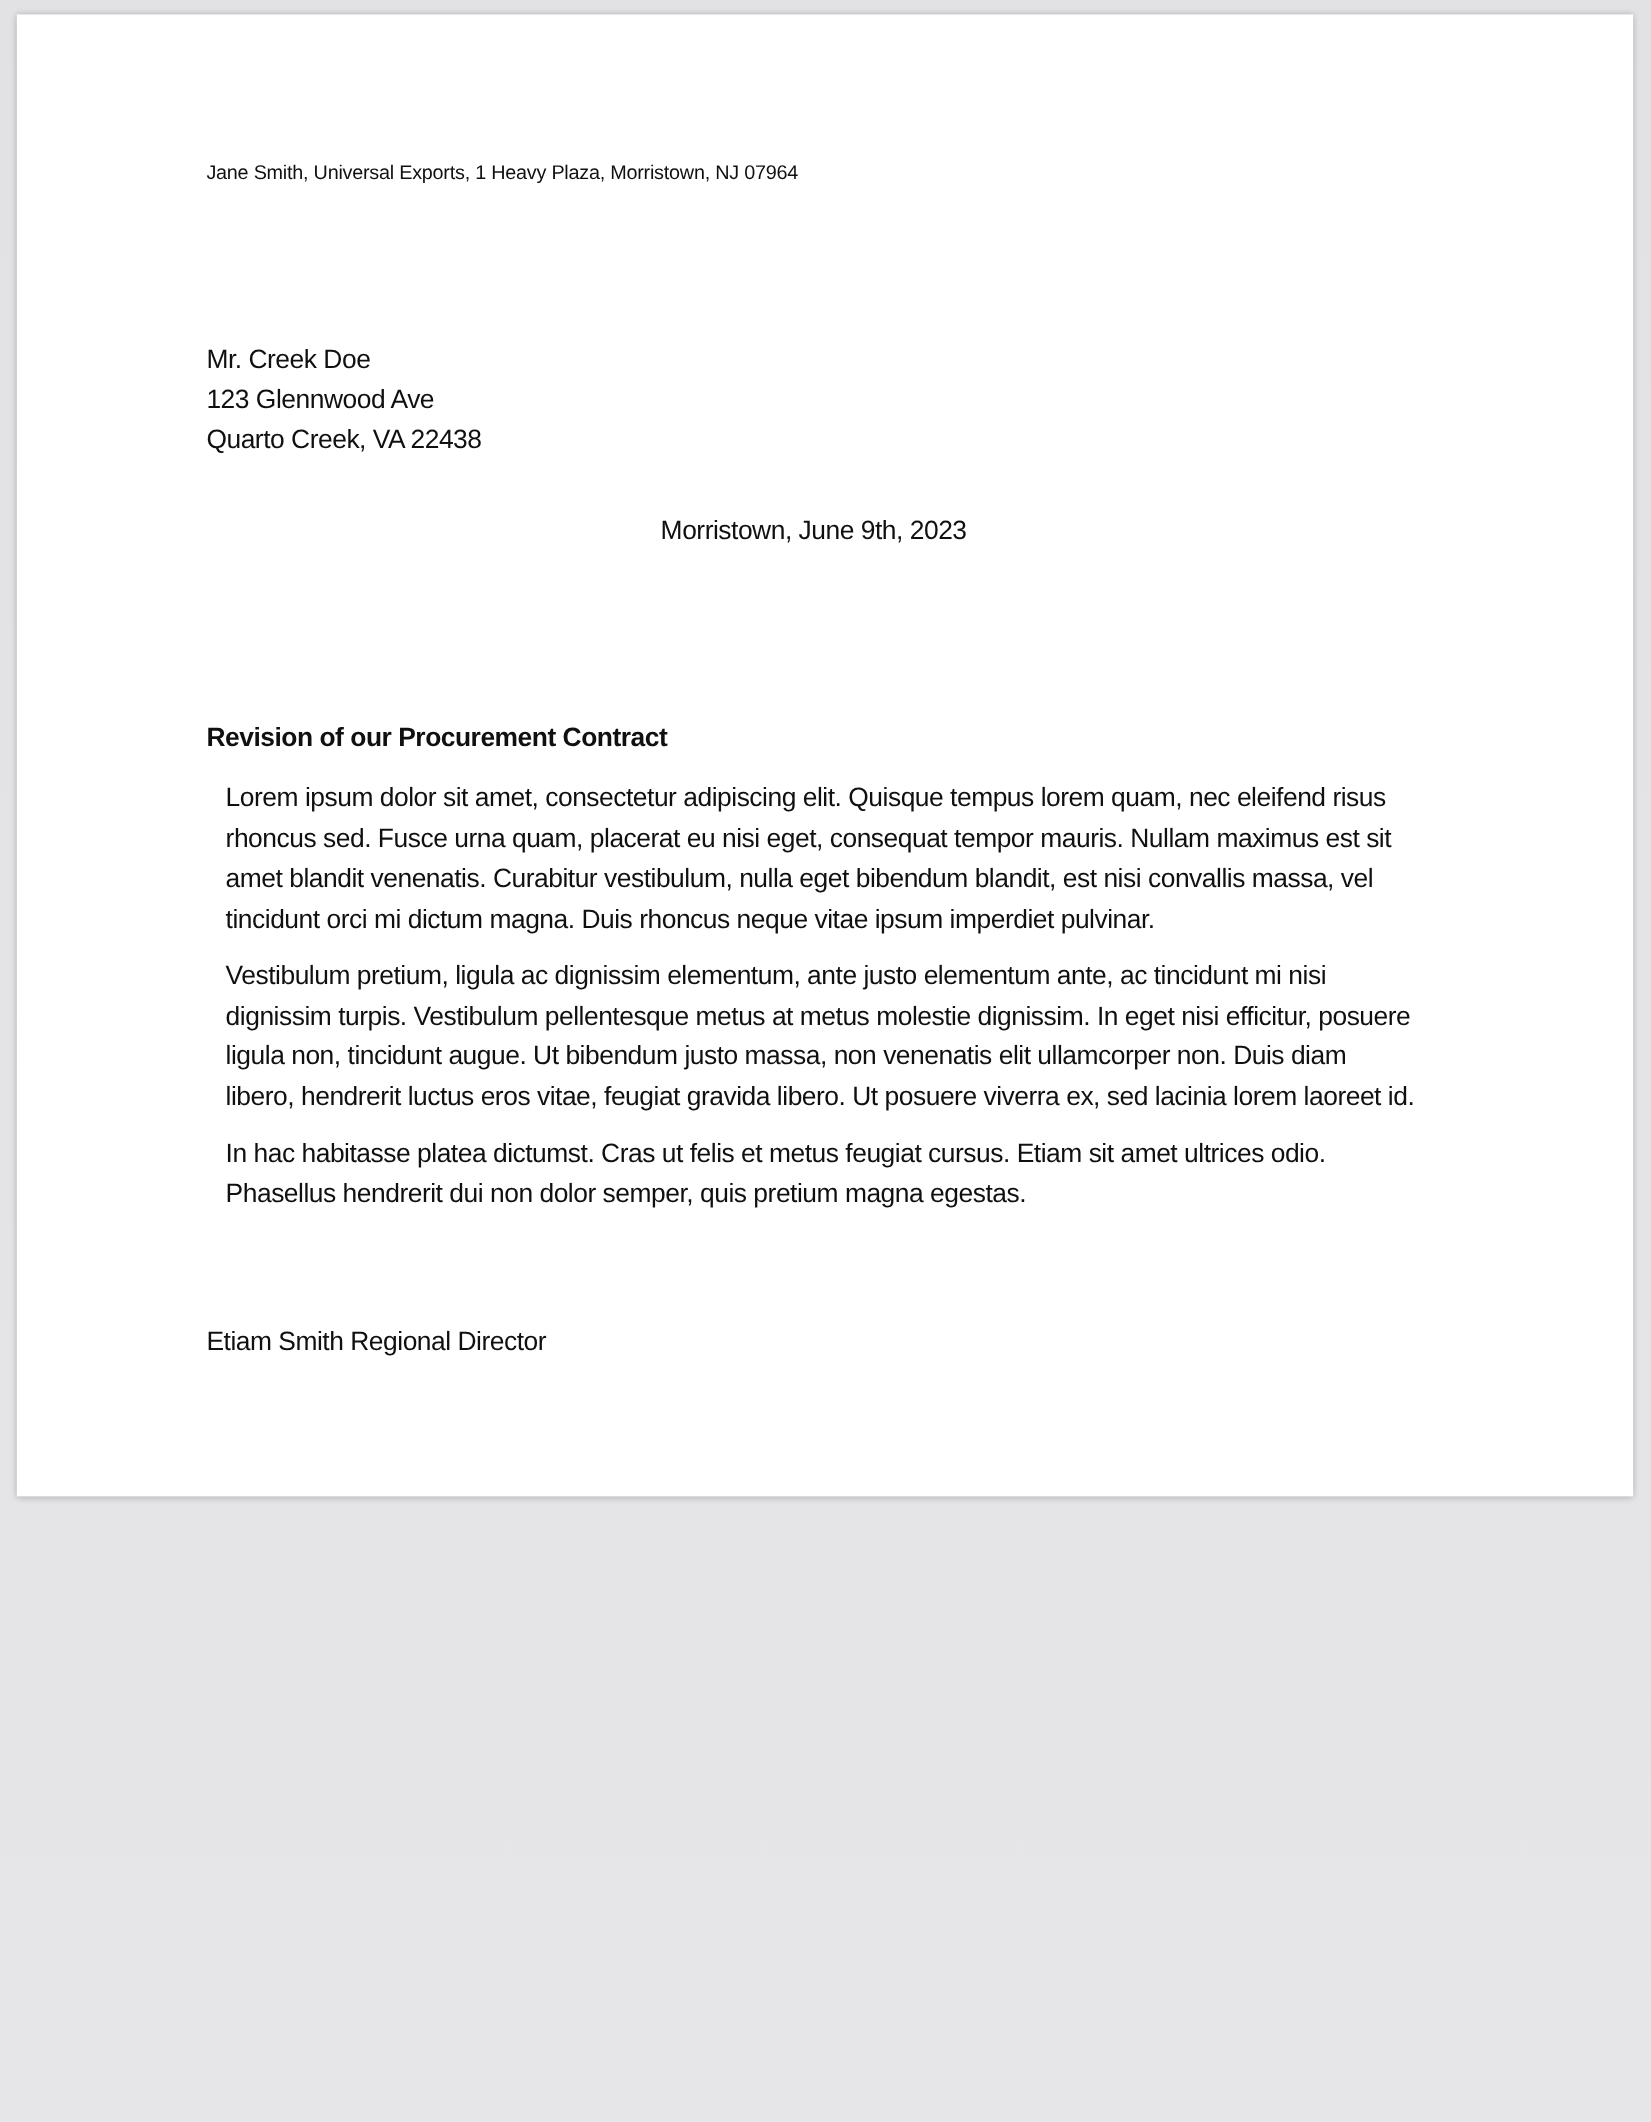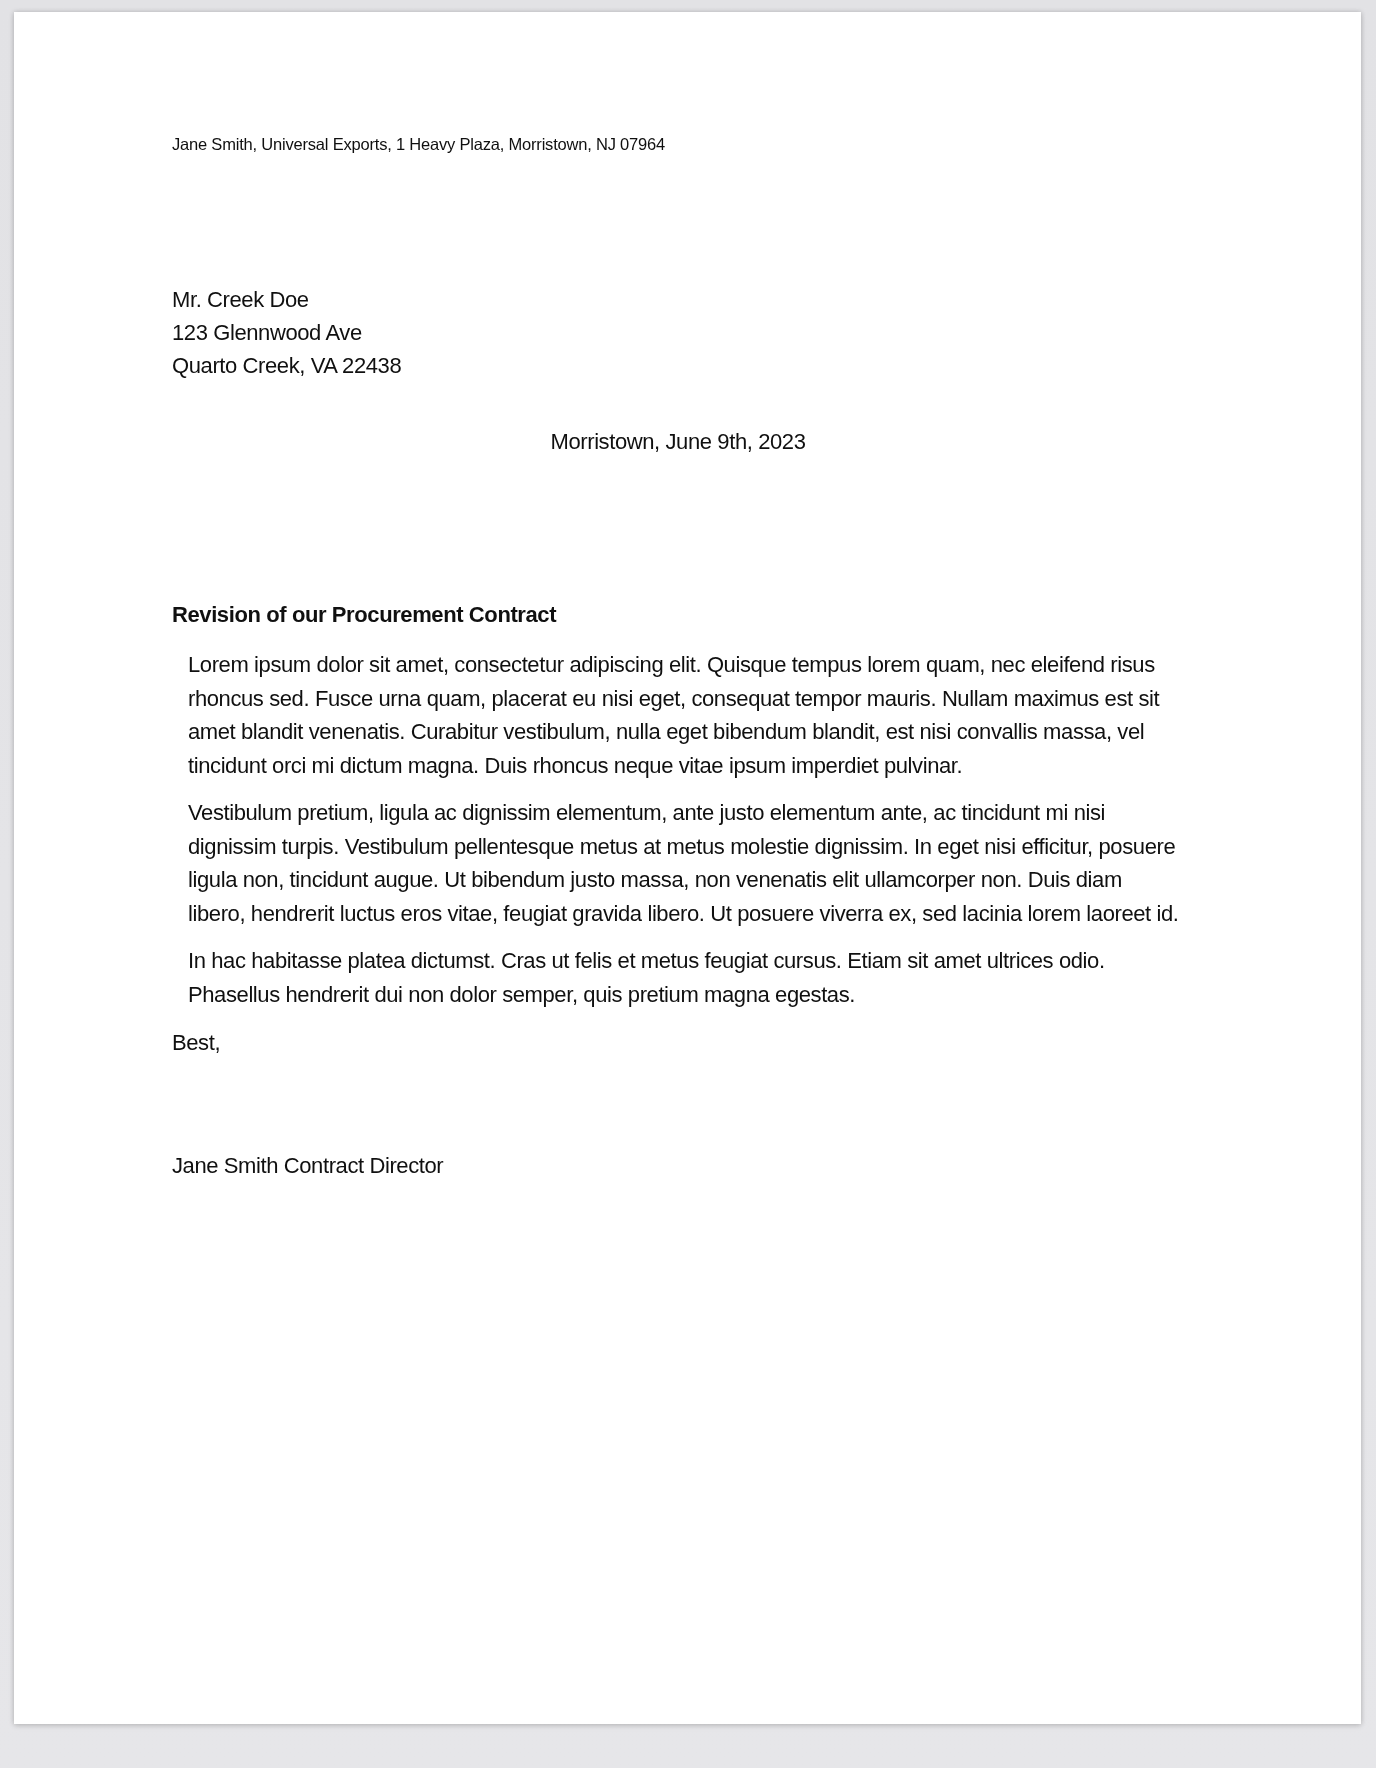--- a/index.html
+++ b/index.html
@@ -15,21 +15,21 @@
     position: relative;
     width: 1376px;
     height: 1768px;
     background: linear-gradient(180deg, #e2e2e5 0%, #e6e6e9 100%);
   }
   .page {
     position: absolute;
     left: 14px;
     top: 12px;
     width: 1347px;
-    height: 1712px;
+    height: 1235px;
     background: #ffffff;
     box-shadow: 0 0 5px rgba(0,0,0,0.18), 0 2px 6px rgba(0,0,0,0.10);
     box-sizing: border-box;
     padding: 121px 177px 0 158px;
     color: #101010;
   }
   .sender-line {
     font-size: 16.5px;
     line-height: 22px;
     white-space: nowrap;
@@ -102,18 +102,17 @@
 
     <div class="subject">Revision of our Procurement Contract</div>
 
 
     <p class="body-para first">Lorem ipsum dolor sit amet, consectetur adipiscing elit. Quisque tempus lorem quam, nec eleifend risus rhoncus sed. Fusce urna quam, placerat eu nisi eget, consequat tempor mauris. Nullam maximus est sit amet blandit venenatis. Curabitur vestibulum, nulla eget bibendum blandit, est nisi convallis massa, vel tincidunt orci mi dictum magna. Duis rhoncus neque vitae ipsum imperdiet pulvinar.</p>
 
     <p class="body-para">Vestibulum pretium, ligula ac dignissim elementum, ante justo elementum ante, ac tincidunt mi nisi dignissim turpis. Vestibulum pellentesque metus at metus molestie dignissim. In eget nisi efficitur, posuere ligula non, tincidunt augue. Ut bibendum justo massa, non venenatis elit ullamcorper non. Duis diam libero, hendrerit luctus eros vitae, feugiat gravida libero. Ut posuere viverra ex, sed lacinia lorem laoreet id.</p>
 
     <p class="body-para">In hac habitasse platea dictumst. Cras ut felis et metus feugiat cursus. Etiam sit amet ultrices odio. Phasellus hendrerit dui non dolor semper, quis pretium magna egestas.</p>
 
-    <div class="closing">Best,</div>
 
-    <div class="signature">Jane Smith Contract Director</div>
+    <div class="signature">Etiam Smith Regional Director</div>
 
   </div>
 </div>
 
 </body></html>

